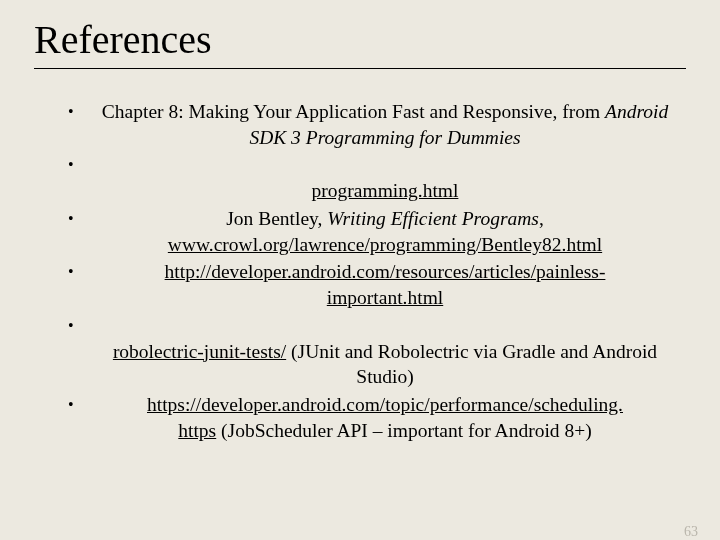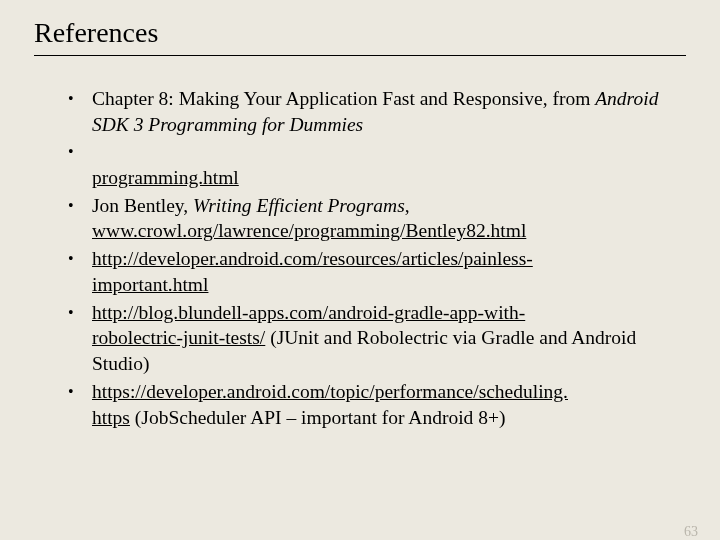--- a/index.html
+++ b/index.html
@@ -13,36 +13,37 @@
     overflow: hidden;
   }
   .slide {
     box-sizing: border-box;
     width: 720px;
     height: 540px;
     padding: 18px 34px 0 34px;
     position: relative;
   }
   .title {
-    font-size: 28px;
+    font-size: 40px;
     font-weight: 400;
     margin: 0 0 6px 0;
     line-height: 1.1;
   }
   .rule {
     border: none;
     border-top: 1px solid #000;
     margin: 0 0 30px 0;
   }
   ul.refs {
     list-style: none;
     margin: 8px;
     padding: 0 0 0 24px;
     font-size: 19.5px;
     line-height: 1.32;
+    text-align: center;
   }
   ul.refs > li {
     position: relative;
     padding-left: 26px;
     margin: 0 0 2px 0;
   }
   ul.refs > li::before {
     content: "•";
     position: absolute;
     left: 2px;
@@ -82,21 +83,21 @@
       <span>Jon Bentley, </span><span class="italic">Writing Efficient Programs</span><span>, </span><br>
       <span class="link">www.crowl.org/lawrence/programming/Bentley82.html</span>
     </li>
 
     <li>
       <span class="link">http://developer.android.com/resources/articles/painless-</span><br>
       <span class="link">important.html</span>
     </li>
 
     <li>
-      <span class="link">http://blog.blundell-apps.com/android-gradle-app-with-</span><br>
+      <br>
       <span class="link">robolectric-junit-tests/</span><span> (JUnit and Robolectric via Gradle and Android Studio)</span>
     </li>
 
     <li>
       <span class="link">https://developer.android.com/topic/performance/scheduling.</span><br>
       <span class="link">https</span><span> (JobScheduler API – important for Android 8+)</span>
     </li>
 
   </ul>
 

